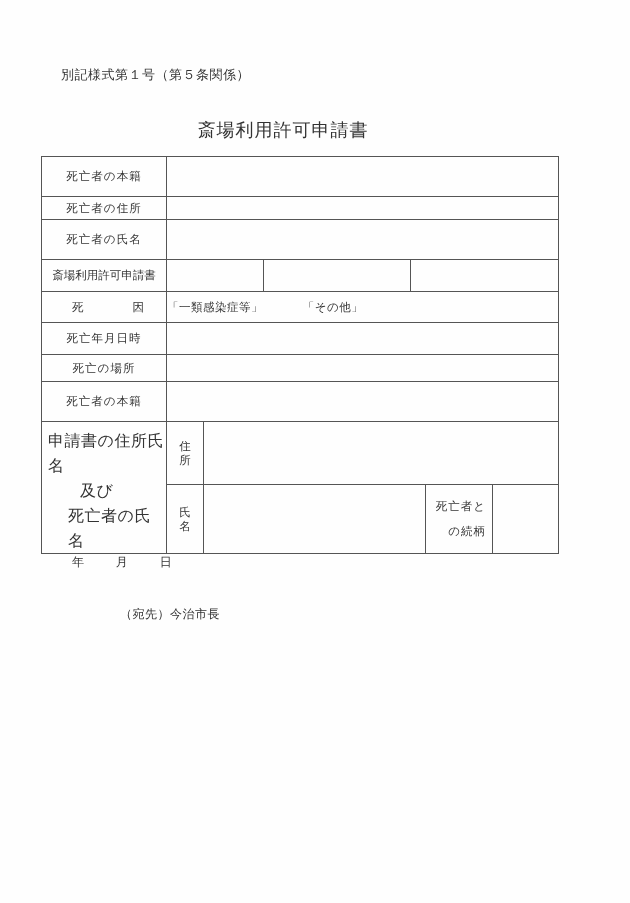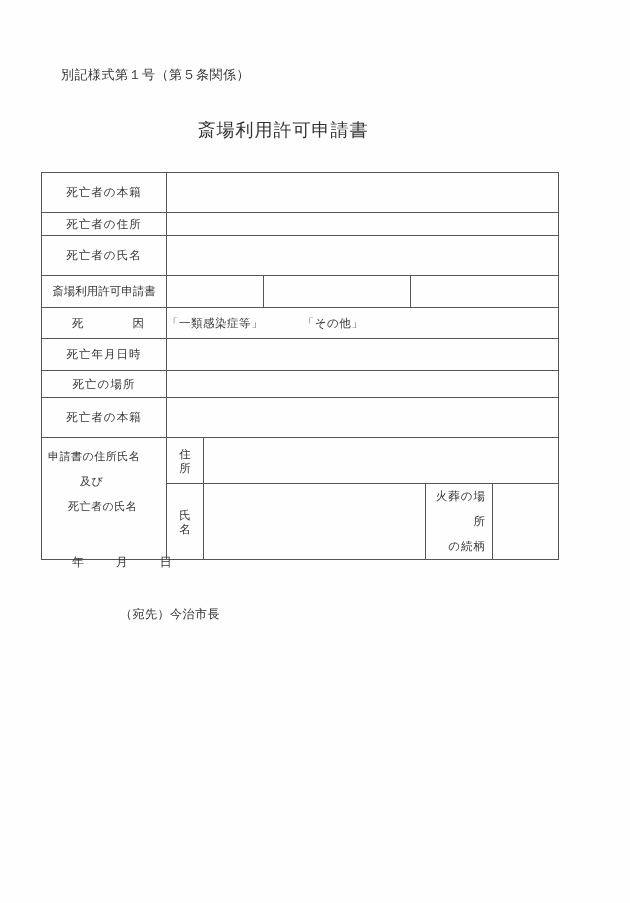--- a/index.html
+++ b/index.html
@@ -4,29 +4,29 @@
 <style>
   html, body { margin:0; padding:0; }
   body {
     width:630px; height:903px; background:#fefefe; position:relative; overflow:hidden;
     font-family:"DejaVu Serif","Liberation Serif",serif; color:#333;
   }
   .abs { position:absolute; }
   .caption { left:61px; top:66px; font-size:13px; letter-spacing:0.5px; }
   .title { left:0; width:566px; top:118px; text-align:center; font-size:18px; letter-spacing:1px; }
   table.form {
-    position:absolute; left:41px; top:172px; width:517px; border-collapse:collapse;
+    position:absolute; left:41px; top:156px; width:517px; border-collapse:collapse;
     table-layout:fixed; font-size:11.5px;
   }
   table.form td { border:1px solid #555; padding:0; vertical-align:middle; }
   .lbl { text-align:center; letter-spacing:1px; }
   .spread { display:flex; justify-content:space-between; padding:0 22px 0 30px; }
   .cause { padding-left:36px; }
   .cause span { margin-right:36px; letter-spacing:0.5px;text-align:right; }
-  .appl { vertical-align:top !important; padding-top:6px !important; line-height:25px; font-size:11px;font-family:Liberation Serif, serif; }
+  .appl { vertical-align:top !important; padding-top:6px !important; line-height:25px; font-size:16px;font-family:Liberation Serif, serif; }
   .appl div { letter-spacing:0.5px; }
   .vert { text-align:center; line-height:14px; font-size:11.5px; }
   .rel { text-align:right; padding-right:6px !important; line-height:25px; letter-spacing:1px; }
   .date { left:72px; top:554px; font-size:12px; }
   .date span { margin-right:28px; }
   .addressee { left:104px; top:606px; font-size:12px; letter-spacing:0.5px;margin-left:16px; }
 </style>
 </head>
 <body>
 
@@ -98,21 +98,21 @@
     </td>
     <td colspan="5"></td>
   </tr>
   <tr style="height:51px">
     <td class="vert">
       <div>氏</div>
       <div>名</div>
     </td>
     <td colspan="3"></td>
     <td class="rel">
-      <div>火葬の場所</div>
+      <div>死亡者と</div>
       <div>の続柄</div>
     </td>
     <td></td>
   </tr>
 </tbody>
   </table>
 
 <div class="abs date">
   <span>年</span>
   <span>月</span>

